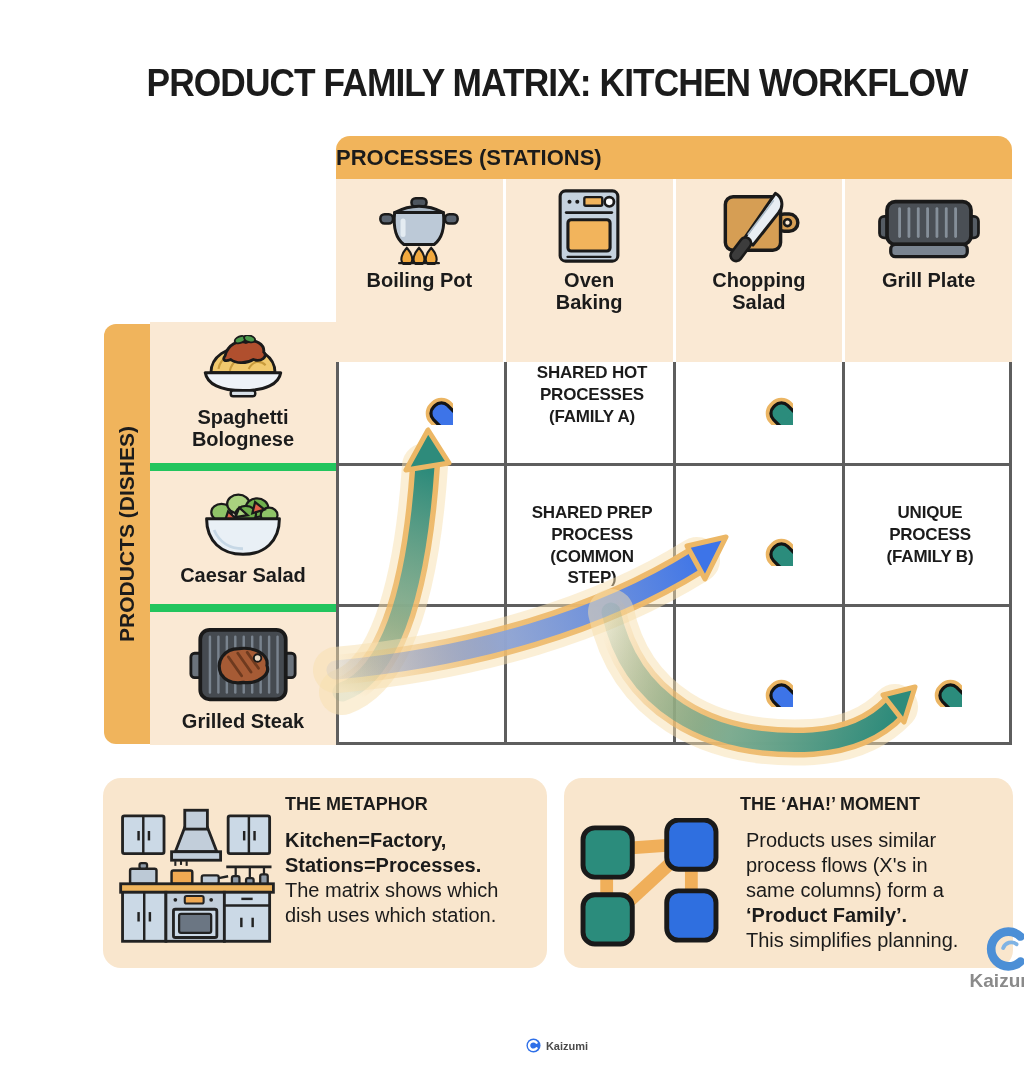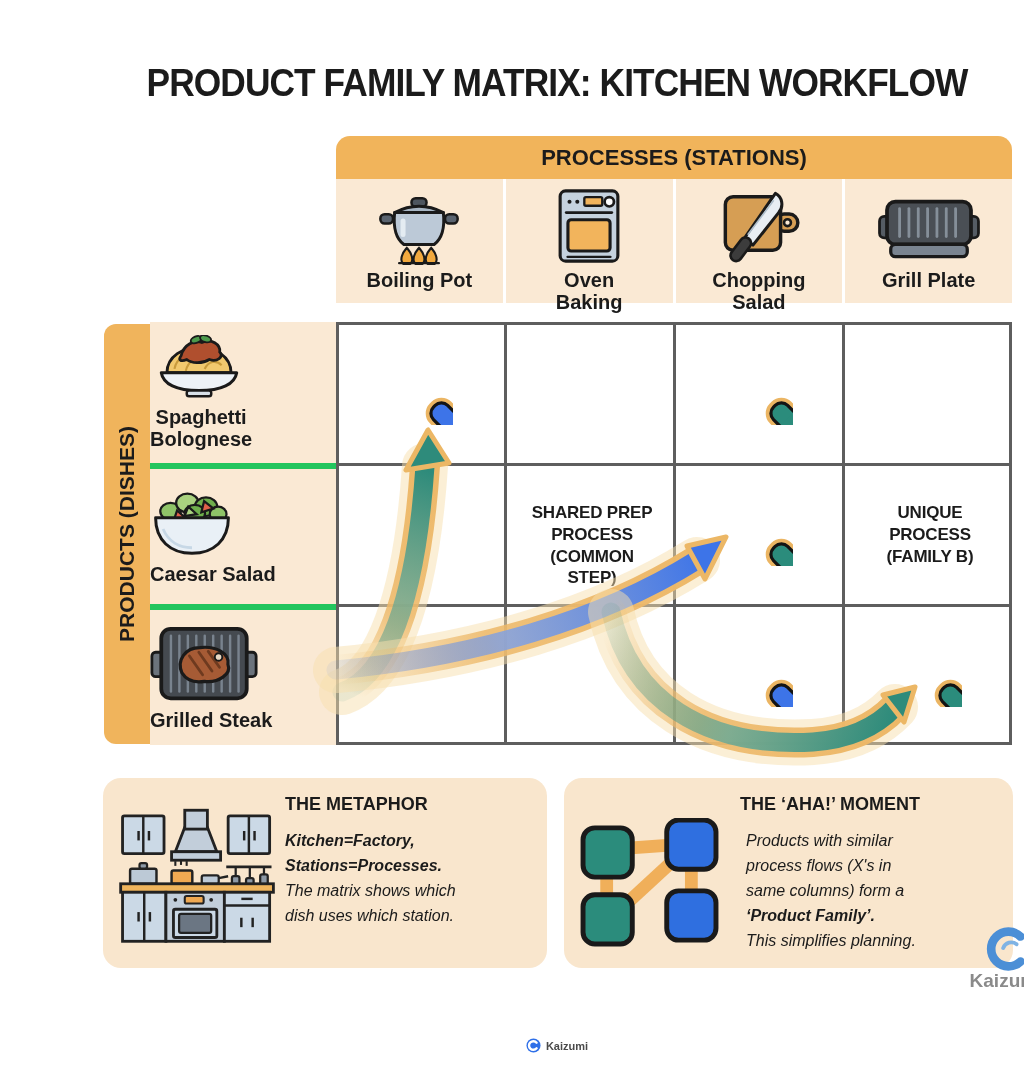--- a/index.html
+++ b/index.html
@@ -11,27 +11,27 @@
 
   .title{
     left:0;top:62px;width:1024px;text-align:center;
     font-size:38px;font-weight:700;letter-spacing:-1px;
     transform:scaleX(.93);transform-origin:center;
   }
 
   
   .band{
     left:291px;top:136px;width:676px;height:43px;background:#F1B45B;
-    border-radius:14px 14px 0 0;display:flex;align-items:center;justify-content:center;
+    border-radius:14px 14px 0 0;display:flex;align-items:center;justify-content:flex-start;
     font-size:22px;font-weight:700;z-index:2;
   }
 
   
   .col-headers{
-    left:291px;top:179px;width:676px;height:124px;background:#ffffff;
+    left:291px;top:179px;width:676px;height:183px;background:#ffffff;
     display:flex;gap:3px;z-index:2;
   }
   .col-cell{
     flex:1;background:#FAE9D4;display:flex;flex-direction:column;align-items:center;
   }
   .col-icon-box{height:86px;display:flex;align-items:flex-end;justify-content:center;padding-top:8px;box-sizing:border-box;}
   .col-label{
     font-size:20px;font-weight:700;text-align:center;line-height:1.12;
     white-space:pre-line;margin-top:4px;
   }
@@ -44,22 +44,22 @@
   .left-band-label{
     left:-128px;top:511px;width:420px;height:46px;line-height:46px;text-align:center;
     font-size:21px;font-weight:700;transform:rotate(-90deg);z-index:3;
   }
 
   
   .row-headers{
     left:105px;top:322px;width:186px;height:423px;background:#FAE9D4;z-index:2;
     display:flex;flex-direction:column;
   }
-  .row-cell{height:141px;display:flex;flex-direction:column;align-items:flex-start;justify-content:center;box-sizing:border-box;}
-  .row-cell + .row-cell{border-top:6px solid #22c55e;}
+  .row-cell{height:141px;display:flex;flex-direction:column;align-items:center;justify-content:center;box-sizing:border-box;}
+  .row-cell + .row-cell{border-top:8px solid #22c55e;}
   .row-icon-box{display:flex;align-items:center;justify-content:center;}
   .row-label{font-size:20px;font-weight:700;text-align:center;line-height:1.1;white-space:pre-line;margin-top:5px;}
 
   
   .grid{
     left:291px;top:322px;width:676px;height:423px;background:#ffffff;
     border:3px solid #5E5E5E;box-sizing:border-box;z-index:1;
   }
   .vline{position:absolute;top:0;width:3px;height:417px;background:#5E5E5E;}
   .hline{position:absolute;left:0;width:670px;height:3px;background:#5E5E5E;}
@@ -72,21 +72,21 @@
 
   .arrows{left:0;top:0;width:1024px;height:1074px;z-index:5;pointer-events:none;}
 
   
   .panel{
     top:778px;height:190px;background:#F9E6CD;border-radius:18px;z-index:2;
   }
   .panel-metaphor{left:58px;width:444px;}
   .panel-aha{left:519px;width:449px;}
   .panel-heading{position:absolute;font-size:18px;font-weight:700;}
-  .panel-body{position:absolute;font-size:16px;line-height:25px;font-style:italic;}
+  .panel-body{position:absolute;font-size:20px;line-height:25px;}
   .pb-bold{font-weight:700;}
 
   
   .brand-corner-name{left:913px;top:970px;width:96px;text-align:center;font-size:19px;font-weight:700;color:#8A8A8A;z-index:3;}
   .brand-footer{left:0;top:1038px;width:1024px;display:flex;align-items:center;justify-content:center;gap:5px;z-index:3;}
   .brand-footer-name{font-size:11px;font-weight:700;color:#4a4a4a;}
 
   svg{display:block;}
 </style>
 </head>
@@ -257,20 +257,21 @@
     </div>
   </div>
 
   <div class="abs grid">
     <div class="vline" style="left:165px"></div>
     <div class="vline" style="left:334px"></div>
     <div class="vline" style="left:503px"></div>
     <div class="hline" style="top:138px"></div>
     <div class="hline" style="top:279px"></div>
 
+    <div class="note" style="left:187px;top:37px">SHARED HOT PROCESSES (FAMILY A)</div>
     <div class="note" style="left:187px;top:177px">SHARED PREP PROCESS (COMMON STEP)</div>
     <div class="note" style="left:525px;top:177px">UNIQUE PROCESS (FAMILY B)</div>
 
     <svg class="xmark" style="left:50px;top:36px;color:#3D74E8" viewBox="-40 -40 80 80">
         <use href="#xmark-sym"></use>
       </svg>
     <svg class="xmark" style="left:390px;top:36px;color:#2B8C7C" viewBox="-40 -40 80 80">
         <use href="#xmark-sym"></use>
       </svg>
     <svg class="xmark" style="left:390px;top:177px;color:#2B8C7C" viewBox="-40 -40 80 80">
@@ -416,21 +417,21 @@
         <g stroke="#1a1a1a" stroke-width="5">
           <rect x="2" y="10" width="50" height="50" rx="12" fill="#2B8C7C"></rect>
           <rect x="87" y="2" width="50" height="50" rx="12" fill="#2F6FE0"></rect>
           <rect x="2" y="78" width="50" height="50" rx="12" fill="#2B8C7C"></rect>
           <rect x="87" y="74" width="50" height="50" rx="12" fill="#2F6FE0"></rect>
         </g>
       </svg>
     </div>
     <div class="panel-heading" style="left:176px;top:16px">THE ‘AHA!’ MOMENT</div>
     <div class="panel-body" style="left:182px;top:50px;width:258px">
-      <div>Products with similar</div>
+      <div>Products uses similar</div>
       <div>process flows (X's in</div>
       <div>same columns) form a</div>
       <div class="pb-bold">‘Product Family’.</div>
       <div>This simplifies planning.</div>
     </div>
   </div>
 
   <div class="abs" style="left:936px;top:924px;z-index:7">
     <svg width="52" height="50" viewBox="0 0 52 52">
       <path d="M40 13 A18 18 0 1 0 40 39" stroke="#4C8FD6" stroke-width="9" fill="none" stroke-linecap="round"></path>

